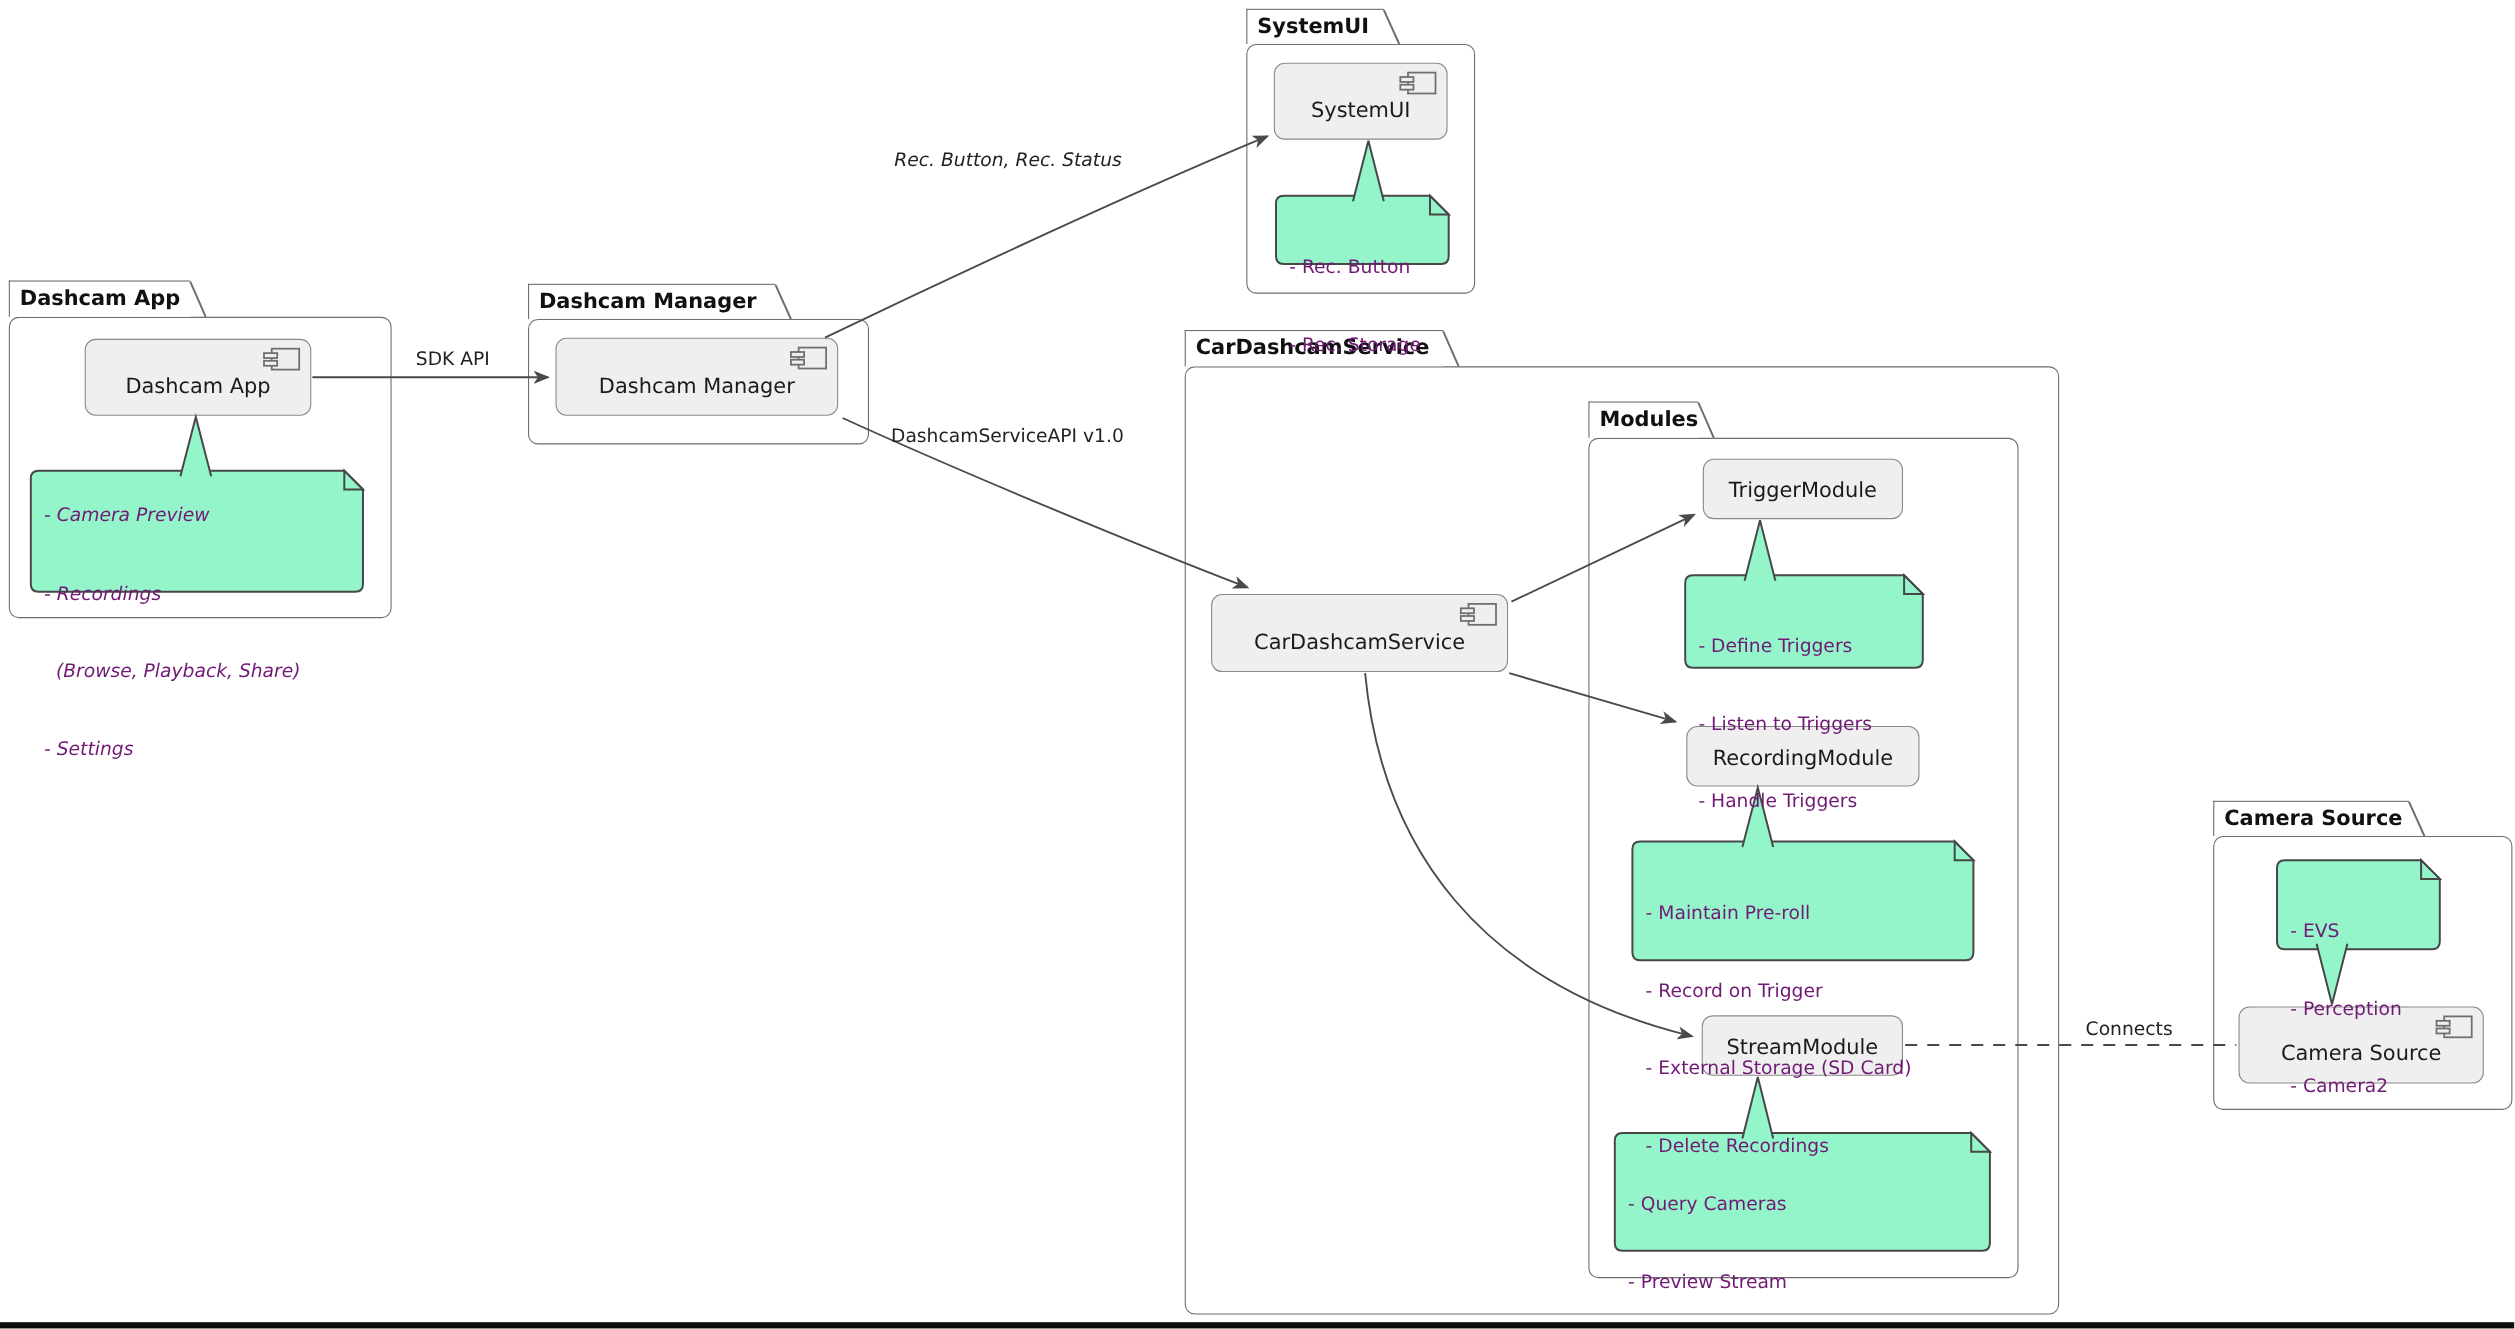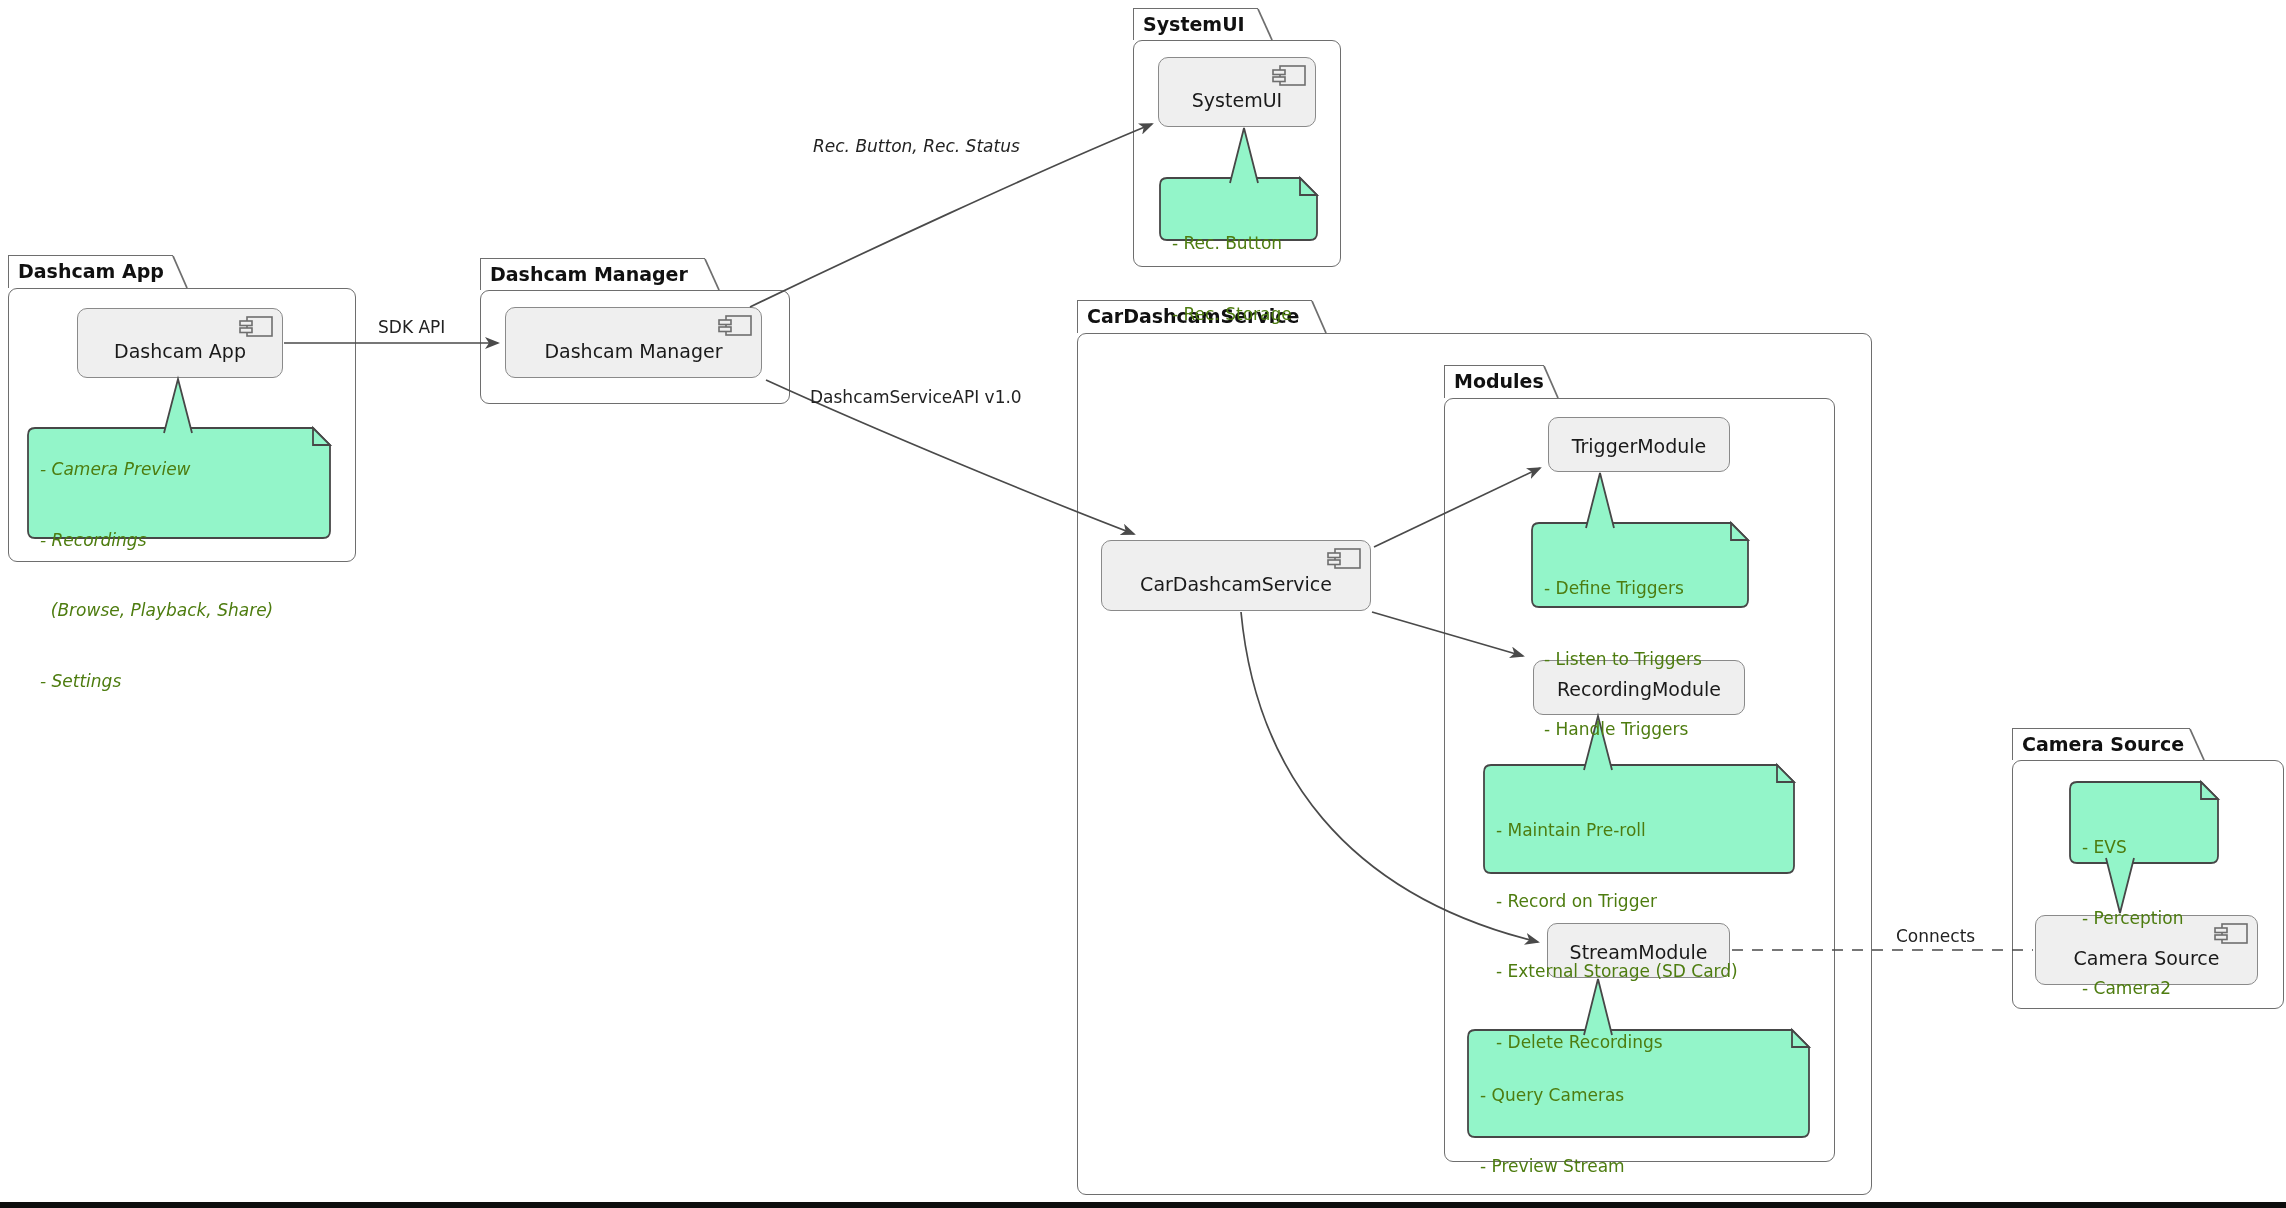--- a/index.html
+++ b/index.html
@@ -26,21 +26,21 @@
     position:absolute; background:#EFEFEF;
     border:1.8px solid #8A8A8A; border-radius:10px;
     display:flex; align-items:center; justify-content:center;
     font-size:19px; color:#1a1a1a; box-sizing:border-box; white-space:nowrap;
   }
   .component.with-icon { padding-top:16px; }
   .component.plain { padding-top:2px; }
   .cmp-icon { position:absolute; top:6px; right:8px; }
   
   .note-text {
-    position:absolute; font-size:17px; line-height:23.5px; color:#4d7c0f;
+    position:absolute; font-size:17px; line-height:23.5px; color:#701a75;
     white-space:pre; z-index:3;
   }
   
   .edge-label {
     position:absolute; font-size:17px; color:#222; white-space:nowrap; z-index:3;
   }
   
   #overlay { position:absolute; left:0; top:0; z-index:2; pointer-events:none; }
   
   #footer-bar { position:absolute; left:0; top:1202px; width:2286px; height:6px; background:#0D0D0D; }

